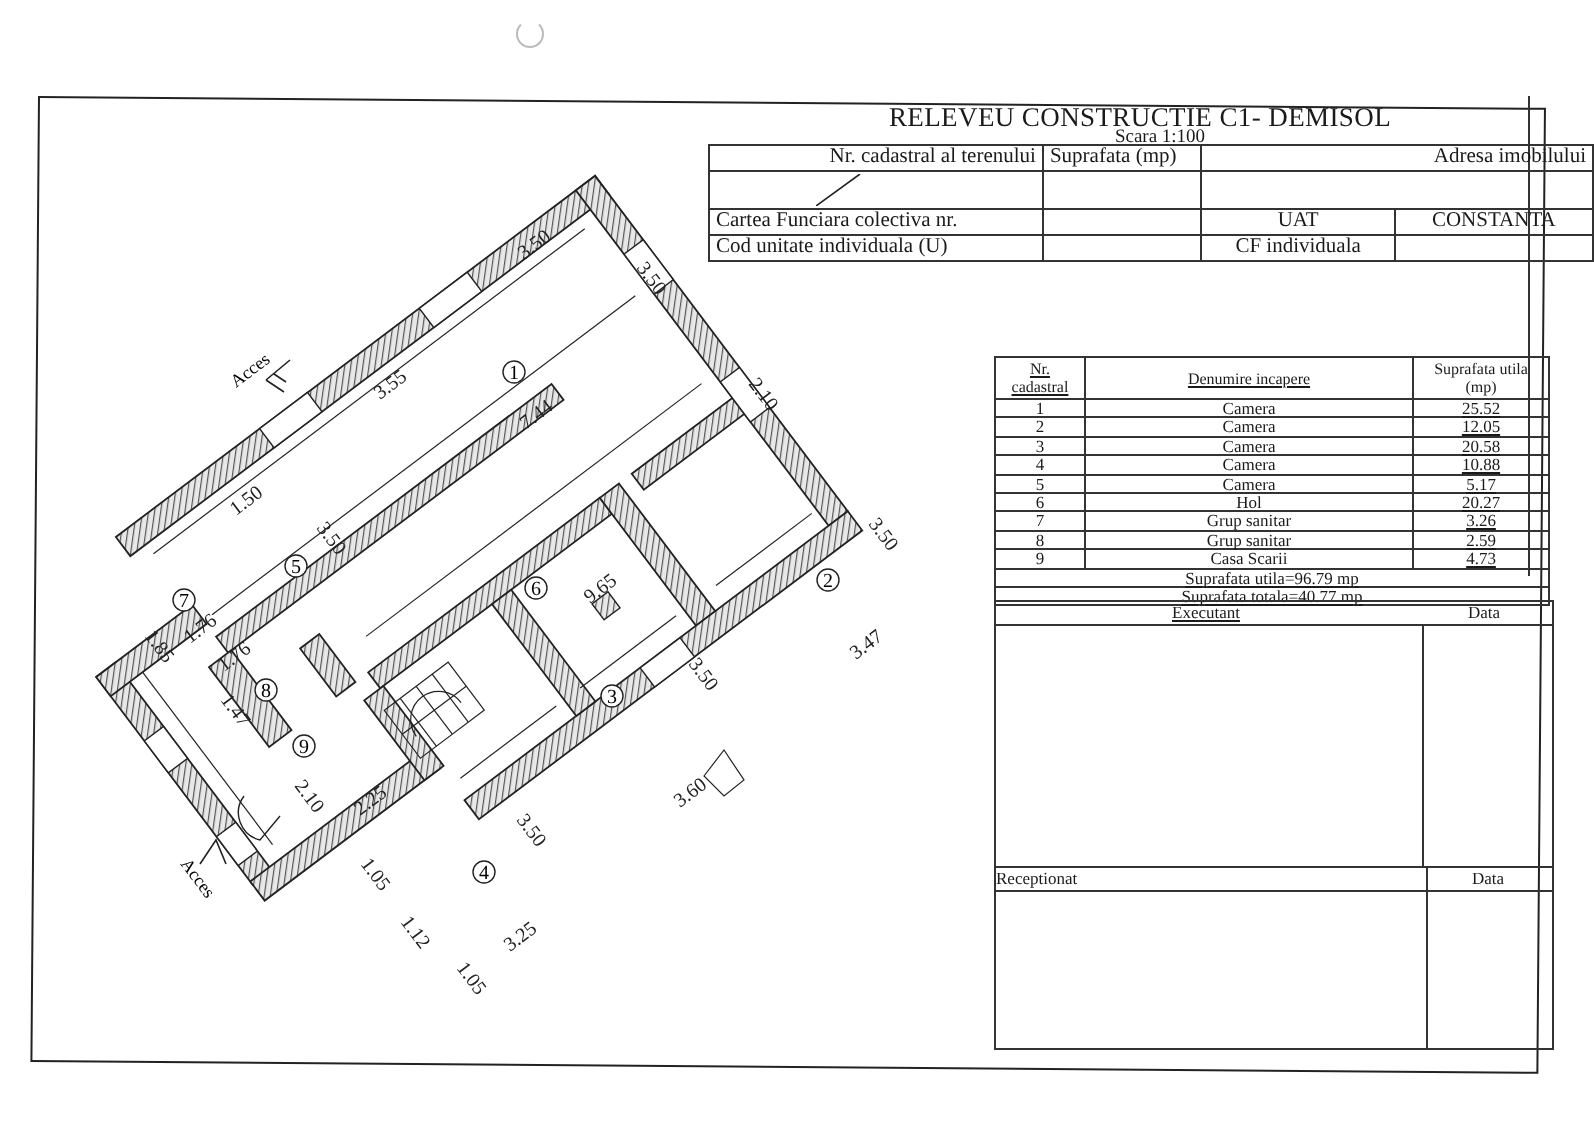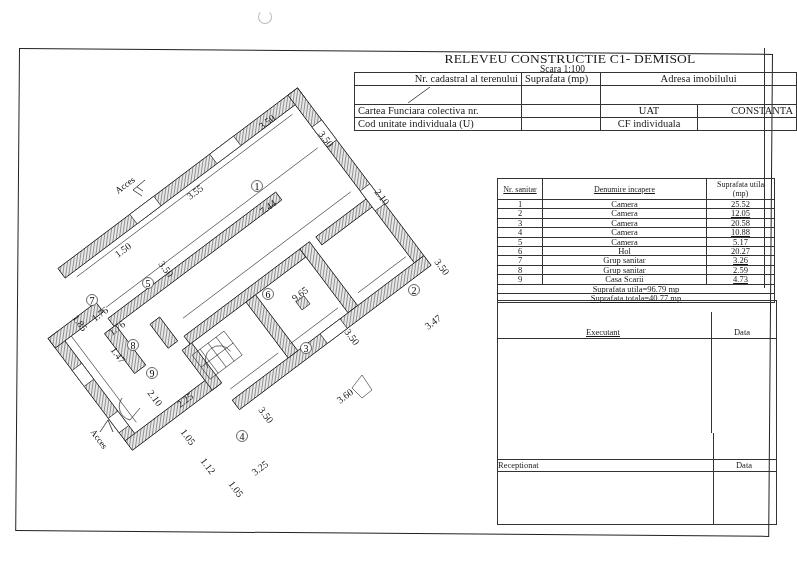--- a/index.html
+++ b/index.html
@@ -4,33 +4,33 @@
 <style>
   html, body { margin:0; padding:0; background:#ffffff; }
   body { width:797px; height:563px; position:relative; overflow:hidden;
          font-family:"Liberation Serif", "DejaVu Serif", serif; color:#1a1a1a; }
   .frame { position:absolute; left:19px; top:48px; width:752px; height:481px;
            border:1.3px solid #222; transform:rotate(0.45deg); transform-origin:0 0; }
   .punch { position:absolute; left:258px; top:10px; width:12px; height:12px;
            border-radius:50%; border:1px solid #bbb; border-top-color:transparent; }
   .title { position:absolute; left:440px; top:51px; width:260px; text-align:center;
            font-size:13.5px; letter-spacing:0.2px; }
-  .scale { position:absolute; left:540px; top:64px; width:80px; font-size:9.5px; }
+  .scale { position:absolute; left:540px; top:64px; width:80px; text-align:center; font-size:9.5px; }
   .hdr-frame { position:absolute; left:353px; top:48px; width:411px; height:240px;
                border-right:1px solid #333; }
   table.hdr { position:absolute; left:354px; top:72px; border-collapse:collapse; font-size:10.5px; }
   table.hdr td { border:1px solid #333; padding:0 3px; height:12px; line-height:12px; white-space:nowrap; }
   table.hdr tr.tall td { height:18px; }
   table.rooms { position:absolute; left:497px; top:178px; border-collapse:collapse; font-size:8.5px; }
   table.rooms td { border:1px solid #333; text-align:center; padding:0 2px; height:8.4px; line-height:8.4px; }
   table.rooms th { border:1px solid #333; font-weight:normal; font-size:8px; line-height:9px; padding:1px 2px; }
   .u { text-decoration:underline; }
   .sign { position:absolute; left:497px; top:300px; width:278px; height:223px; border:1px solid #333; }
   .sign .hrow { position:absolute; left:0; right:0; height:11px; border-bottom:1px solid #333;
-                font-size:8.5px; line-height:11px;margin-top:26px; }
+                font-size:8.5px; line-height:11px; }
   .sign .vline { position:absolute; width:0; border-left:1px solid #333; }
   .plan { position:absolute; left:0; top:0; width:797px; height:563px; }
   .plan text { font-family:"Liberation Serif", "DejaVu Serif", serif; }
 </style>
 </head>
 <body>
 
 <div class="frame"></div>
 <div class="punch"></div>
 
@@ -181,50 +181,50 @@
 
 <div class="title">RELEVEU CONSTRUCTIE C1- DEMISOL</div>
 <div class="scale">Scara 1:100</div>
 <div class="hdr-frame"></div>
 
 <table class="hdr">
   <tbody>
       <tr>
     <td style="width:176px;text-align:right">Nr. cadastral al terenului</td>
     <td style="width:76px">Suprafata (mp)</td>
-    <td colspan="2" style="width:212px;text-align:center">Adresa imobilului</td>
+    <td colspan="2" style="width:212px;text-align:right">Adresa imobilului</td>
   </tr>
   <tr class="tall">
     <td>
           <svg width="60" height="16" style="display:block;margin-left:50px">
             <line x1="0" y1="16" x2="22" y2="0" stroke="#222" stroke-width="0.8"></line>
           </svg>
         </td>
     <td></td>
     <td colspan="2"></td>
   </tr>
   <tr>
     <td>Cartea Funciara colectiva nr.</td>
     <td></td>
     <td style="text-align:center;width:100px">UAT</td>
-    <td style="text-align:right;width:104px">CONSTANTA</td>
+    <td style="text-align:center;width:104px">CONSTANTA</td>
   </tr>
   <tr>
     <td>Cod unitate individuala (U)</td>
     <td></td>
     <td style="text-align:center">CF individuala</td>
     <td></td>
   </tr>
 </tbody>
   </table>
 
 <table class="rooms">
   <tbody>
       <tr>
-    <th style="width:40px" class="u">Nr. sanitar</th>
+    <th style="width:40px" class="u">Nr. cadastral</th>
     <th style="width:159px" class="u">Denumire incapere</th>
     <th style="width:63px">Suprafata utila (mp)</th>
   </tr>
   <tr>
         <td>1</td>
         <td>Camera</td>
         <td class="u">25.52</td>
       </tr>
   <tr>
         <td>2</td>

